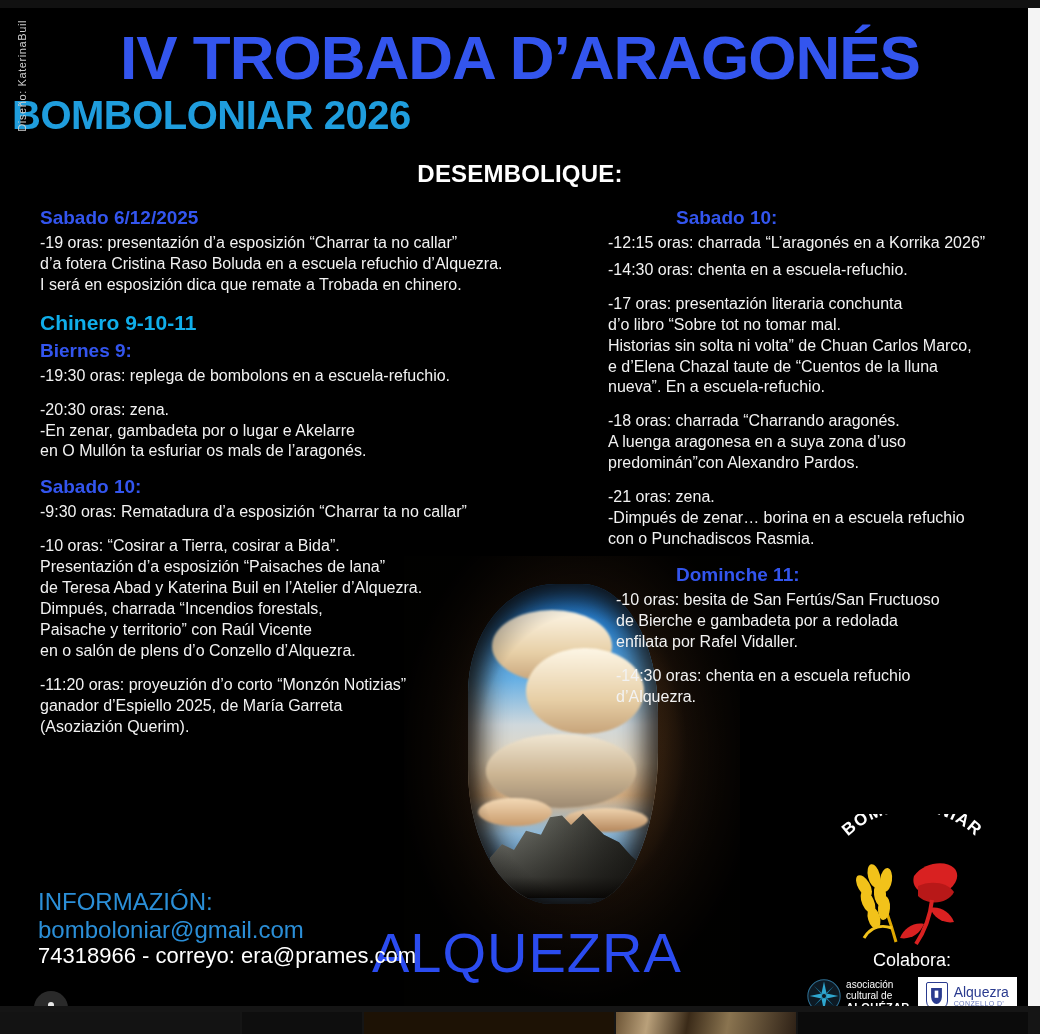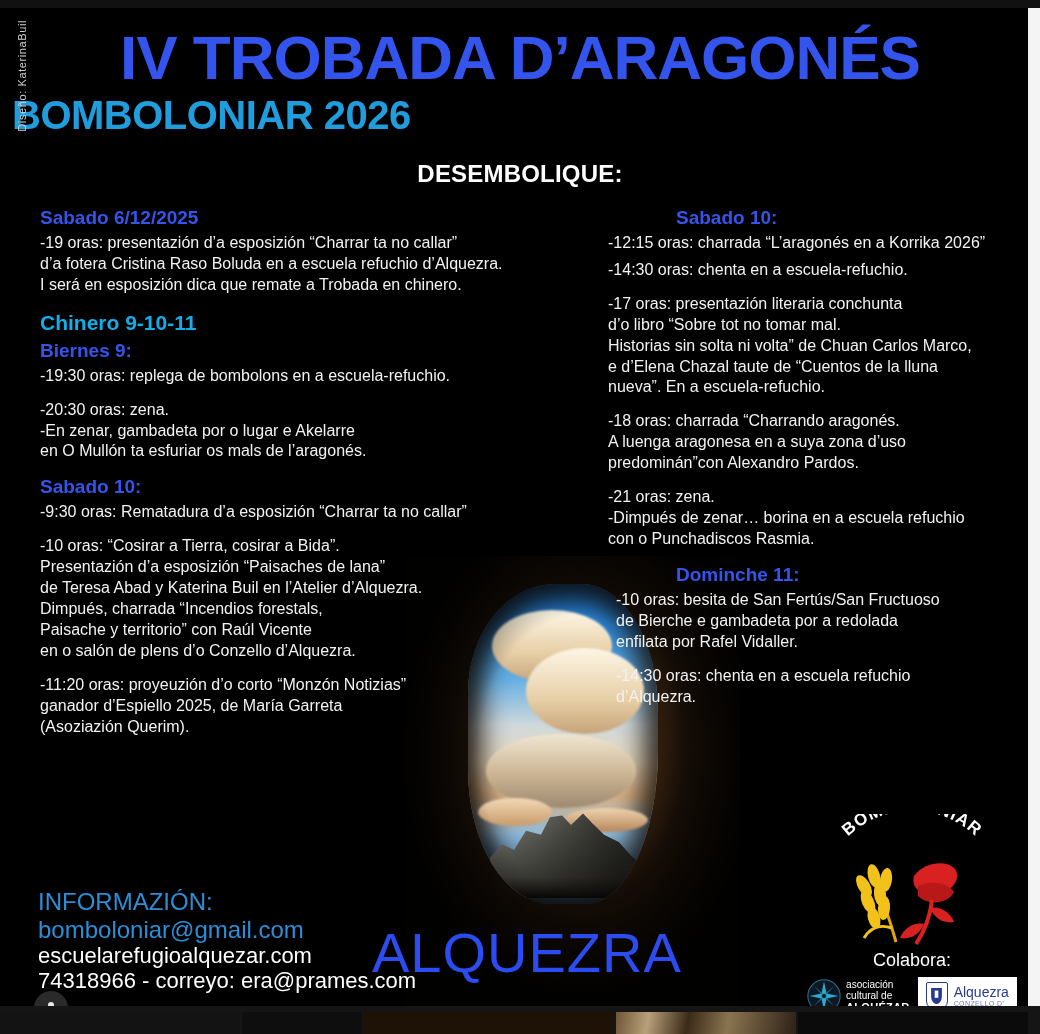--- a/index.html
+++ b/index.html
@@ -283,21 +283,20 @@
 enfilata por Rafel Vidaller.</div>
       <div class="block pad">-14:30 oras: chenta en a escuela refuchio
 d’Alquezra.</div>
     </div>
 
     <div class="wordmark">ALQUEZRA</div>
 
     <div class="info">
       <div class="l1">INFORMAZIÓN:</div>
       <div class="l2">bomboloniar@gmail.com</div>
-      <div class="l4">escuelarefugioalquezar.com</div>
       <div class="l5">74318966  -  correyo: era@prames.com</div>
     </div>
 
     <div class="person-badge">
       <svg width="18" height="18" viewBox="0 0 24 24" aria-hidden="true">
         <circle cx="12" cy="8" r="4" fill="#e8e8e8"></circle>
         <path d="M4 21c0-4.4 3.6-7 8-7s8 2.6 8 7z" fill="#e8e8e8"></path>
       </svg>
     </div>
 

